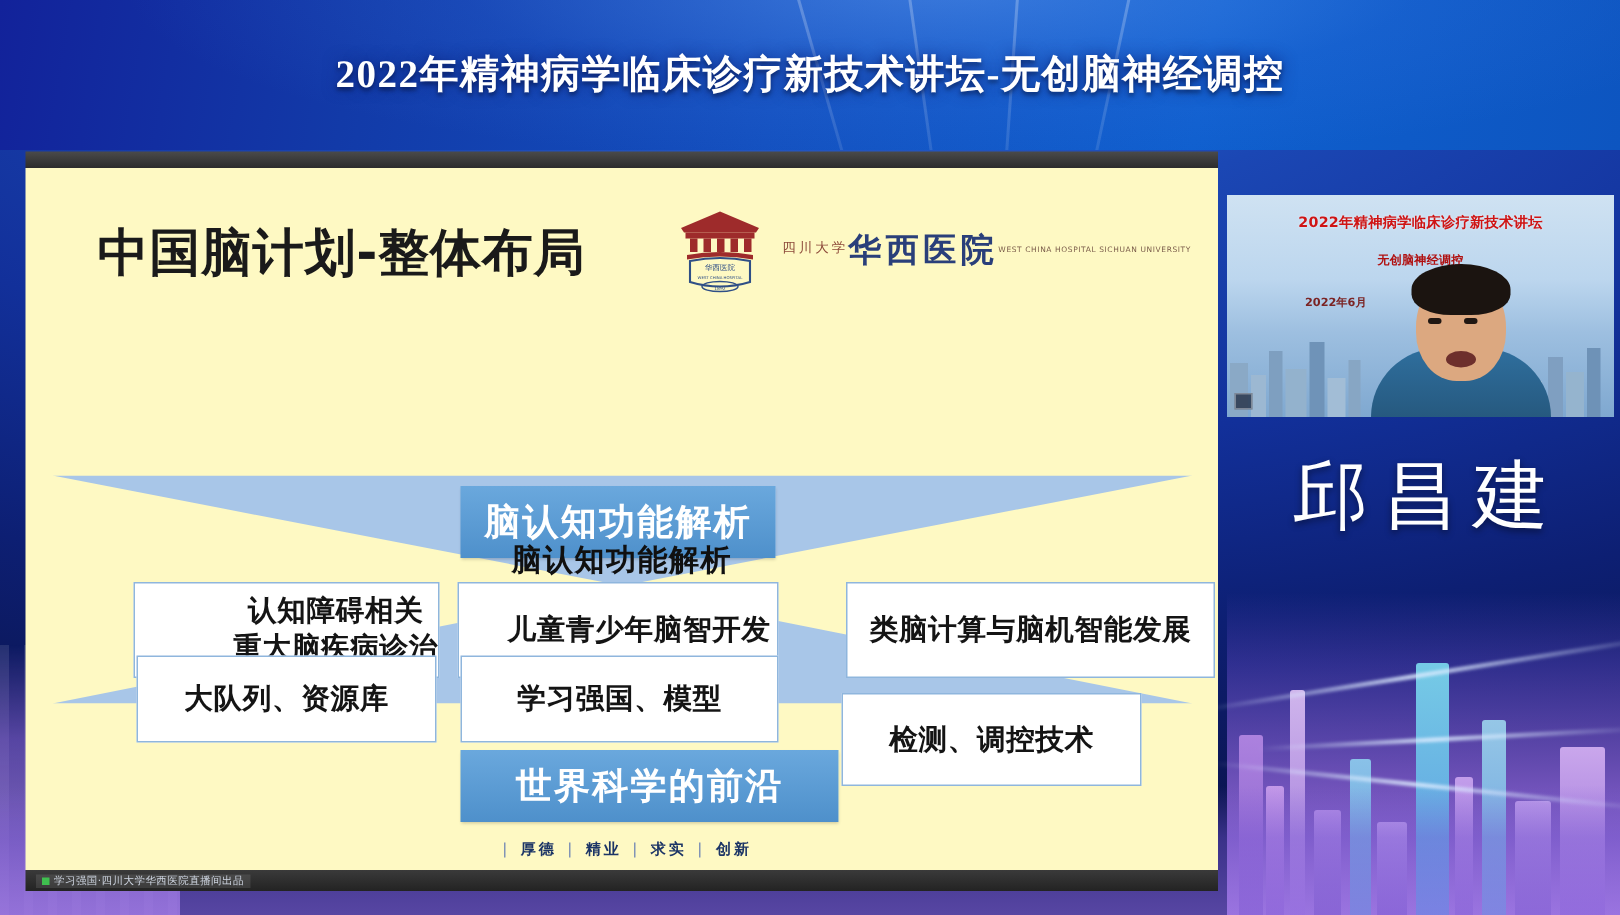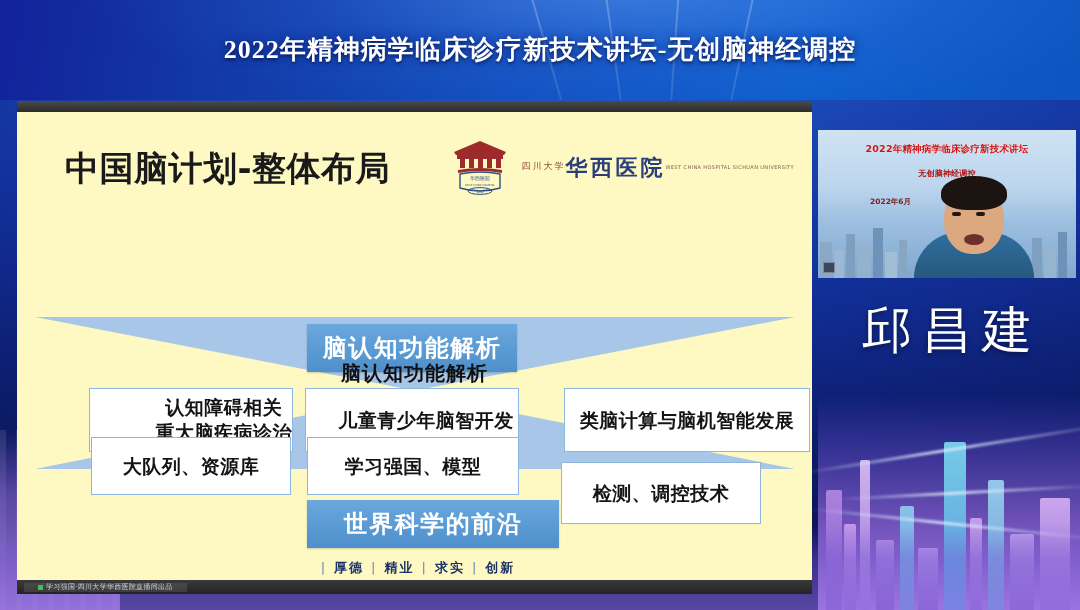--- a/index.html
+++ b/index.html
@@ -70,21 +70,21 @@
   .slide{
     position:absolute;left:17px;top:112px;width:795px;height:468px;
     background:#fef9c3;overflow:hidden;
   }
   .slide-bottombar{
     position:absolute;left:17px;top:580px;width:795px;height:14px;
     background:linear-gradient(180deg,#3a3a3a,#232323);
   }
   .watermark{
     position:absolute;left:24px;top:583px;height:9px;
-    padding:0 14px;
+    padding:0 4px;
     font-size:7px;line-height:9px;color:#cfd6e2;
     background:rgba(255,255,255,.10);
     letter-spacing:.3px;white-space:nowrap;
     font-family:"DejaVu Sans","Liberation Sans",sans-serif;
   }
   .wm-dot{display:inline-block;width:5px;height:5px;background:#3fbf4f;margin-right:3px;vertical-align:-1px;}
 
   .slide-title{
     position:absolute;left:48px;top:34px;
     font-size:34px;font-weight:bold;color:#1a1a1a;letter-spacing:.5px;
@@ -125,21 +125,21 @@
     color:#141414;font-weight:bold;font-size:19px;line-height:25px;letter-spacing:.5px;
   }
   .mid-label{
     position:absolute;left:0;right:0;top:248px;text-align:center;
     font-size:20px;font-weight:bold;color:#101010;letter-spacing:1px;
     font-family:"DejaVu Sans","Liberation Sans",sans-serif;
   }
   .bowtie{position:absolute;left:18px;top:205px;width:760px;height:152px;}
   .motto{
     position:absolute;left:0;right:0;top:447px;text-align:center;
-    font-size:13px;font-weight:bold;color:#1c3566;letter-spacing:2px;
+    font-size:10px;font-weight:bold;color:#1c3566;letter-spacing:2px;
     font-family:"DejaVu Sans","Liberation Sans",sans-serif;
   }
   .motto .sep{color:#6d84b4;font-weight:normal;padding:0 7px;}
 
   
   .video{
     position:absolute;left:818px;top:130px;width:258px;height:148px;
     overflow:hidden;background:#9fb6cf;
   }
   .video-bg{

